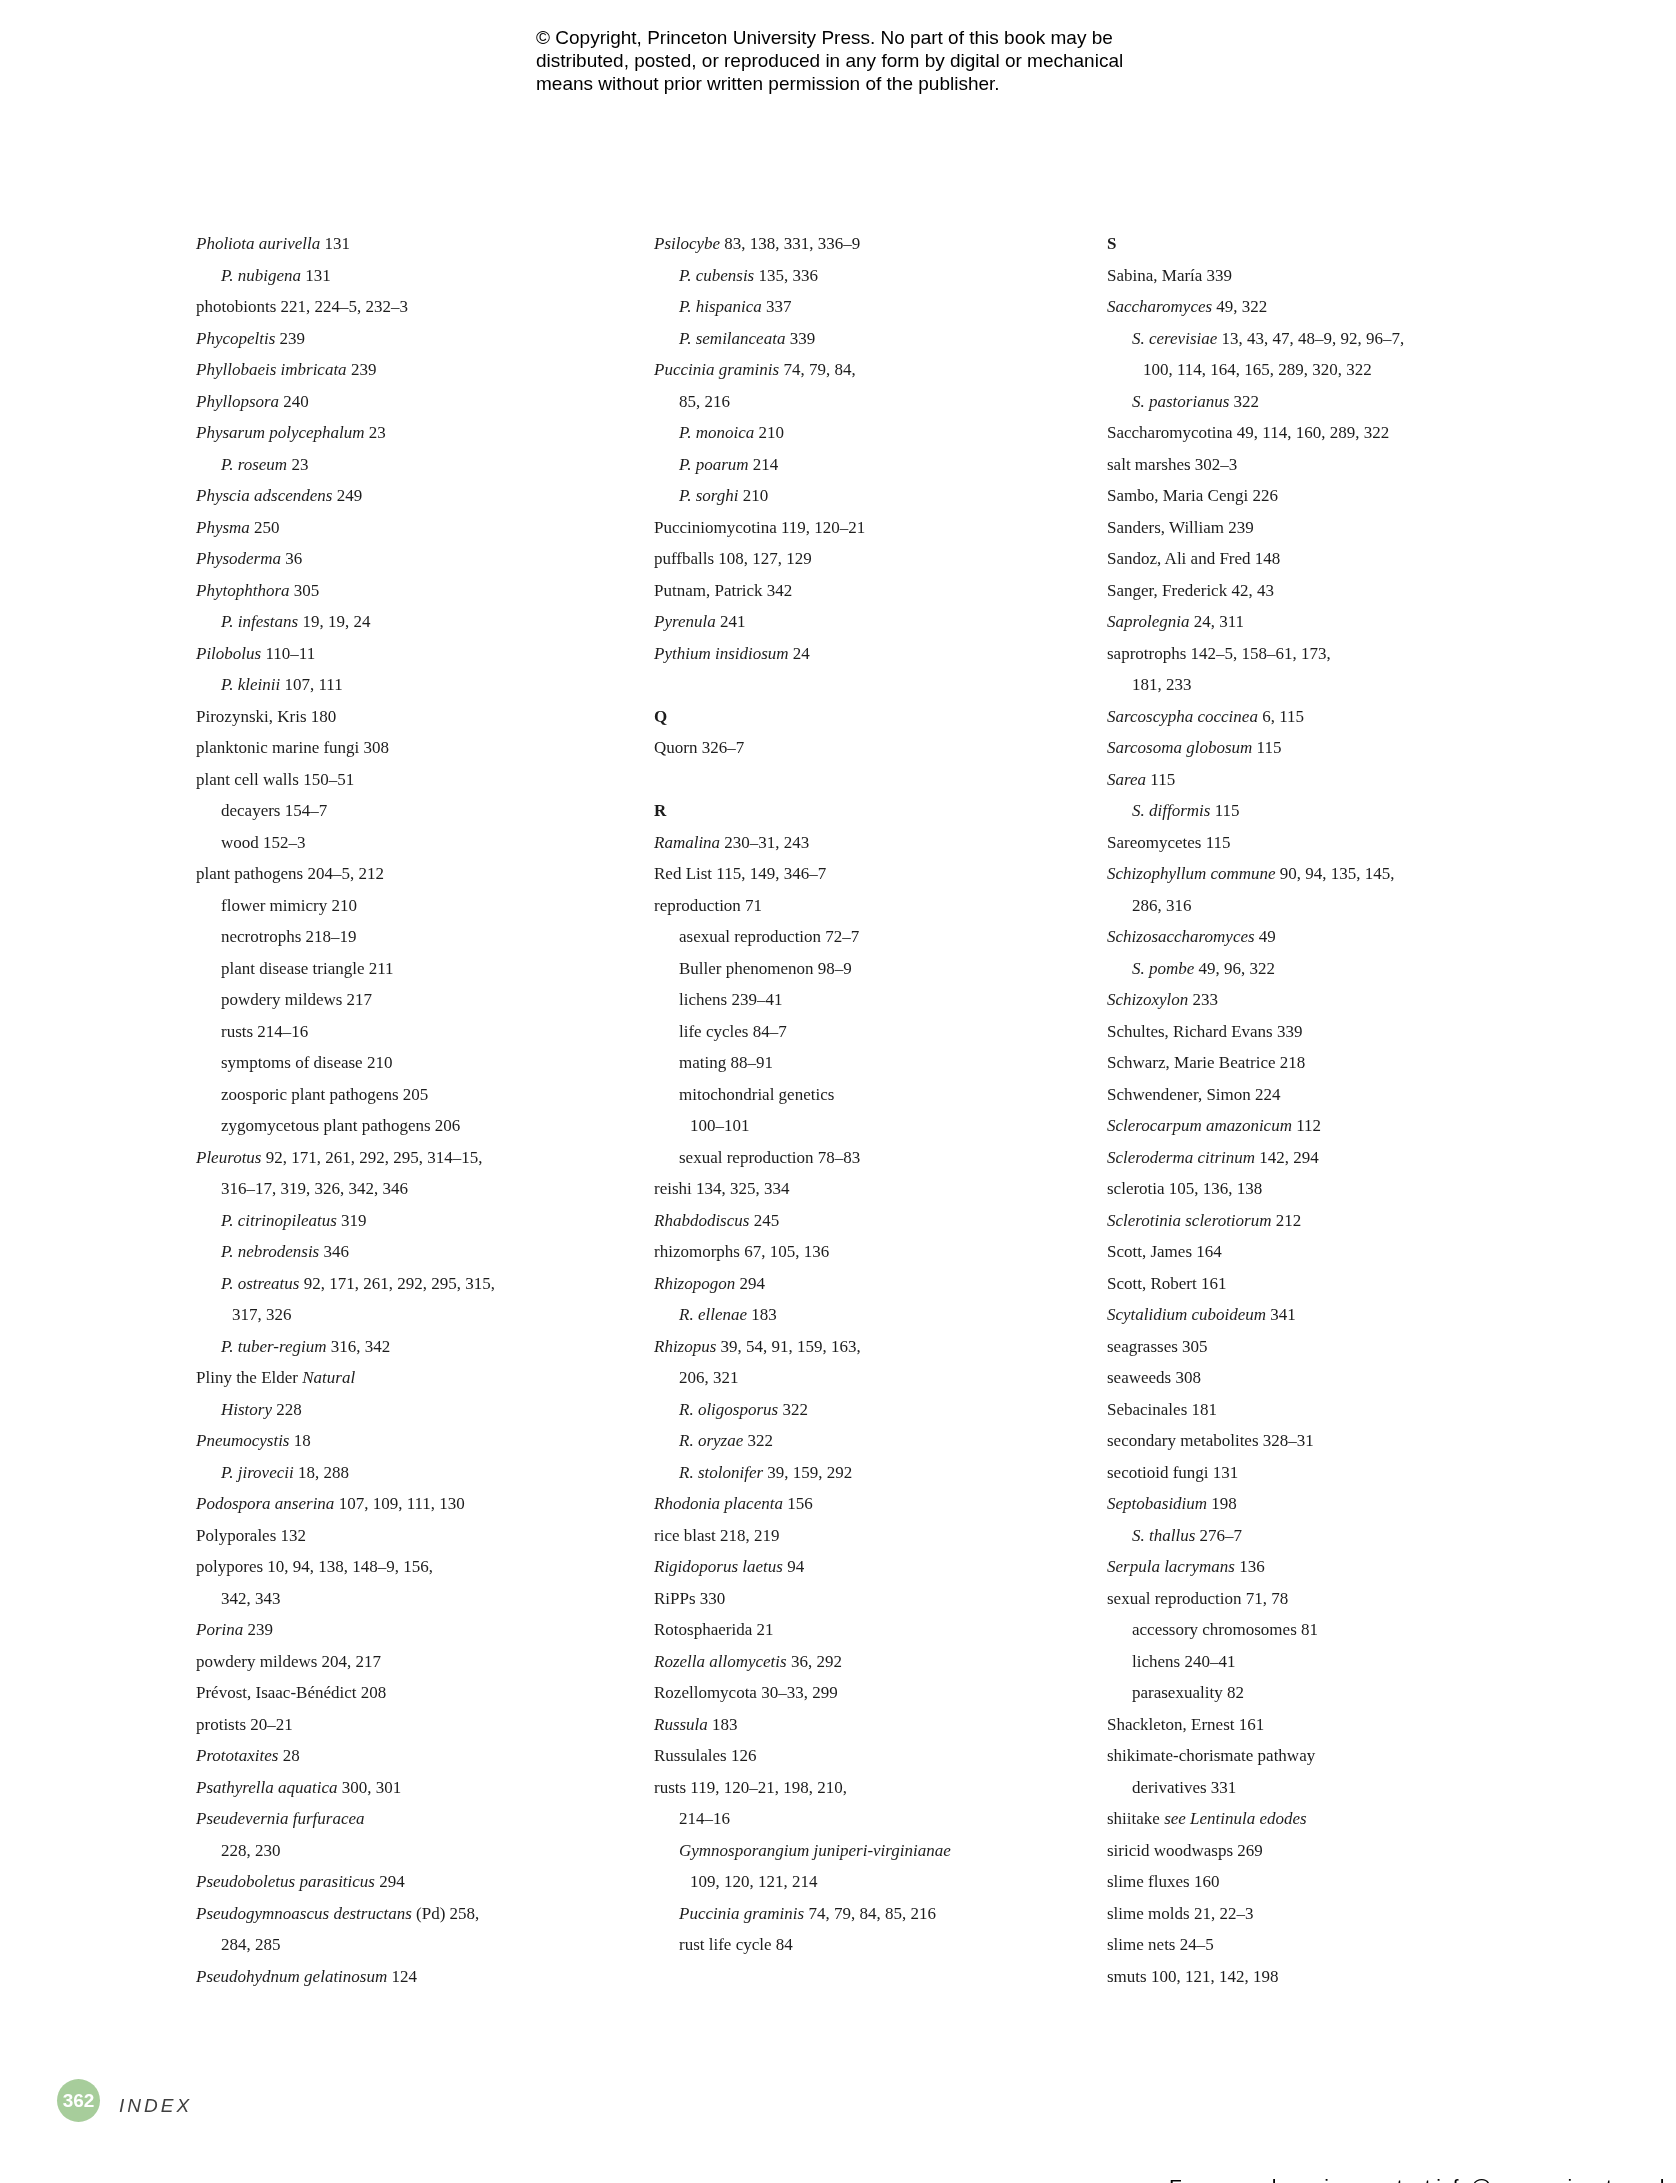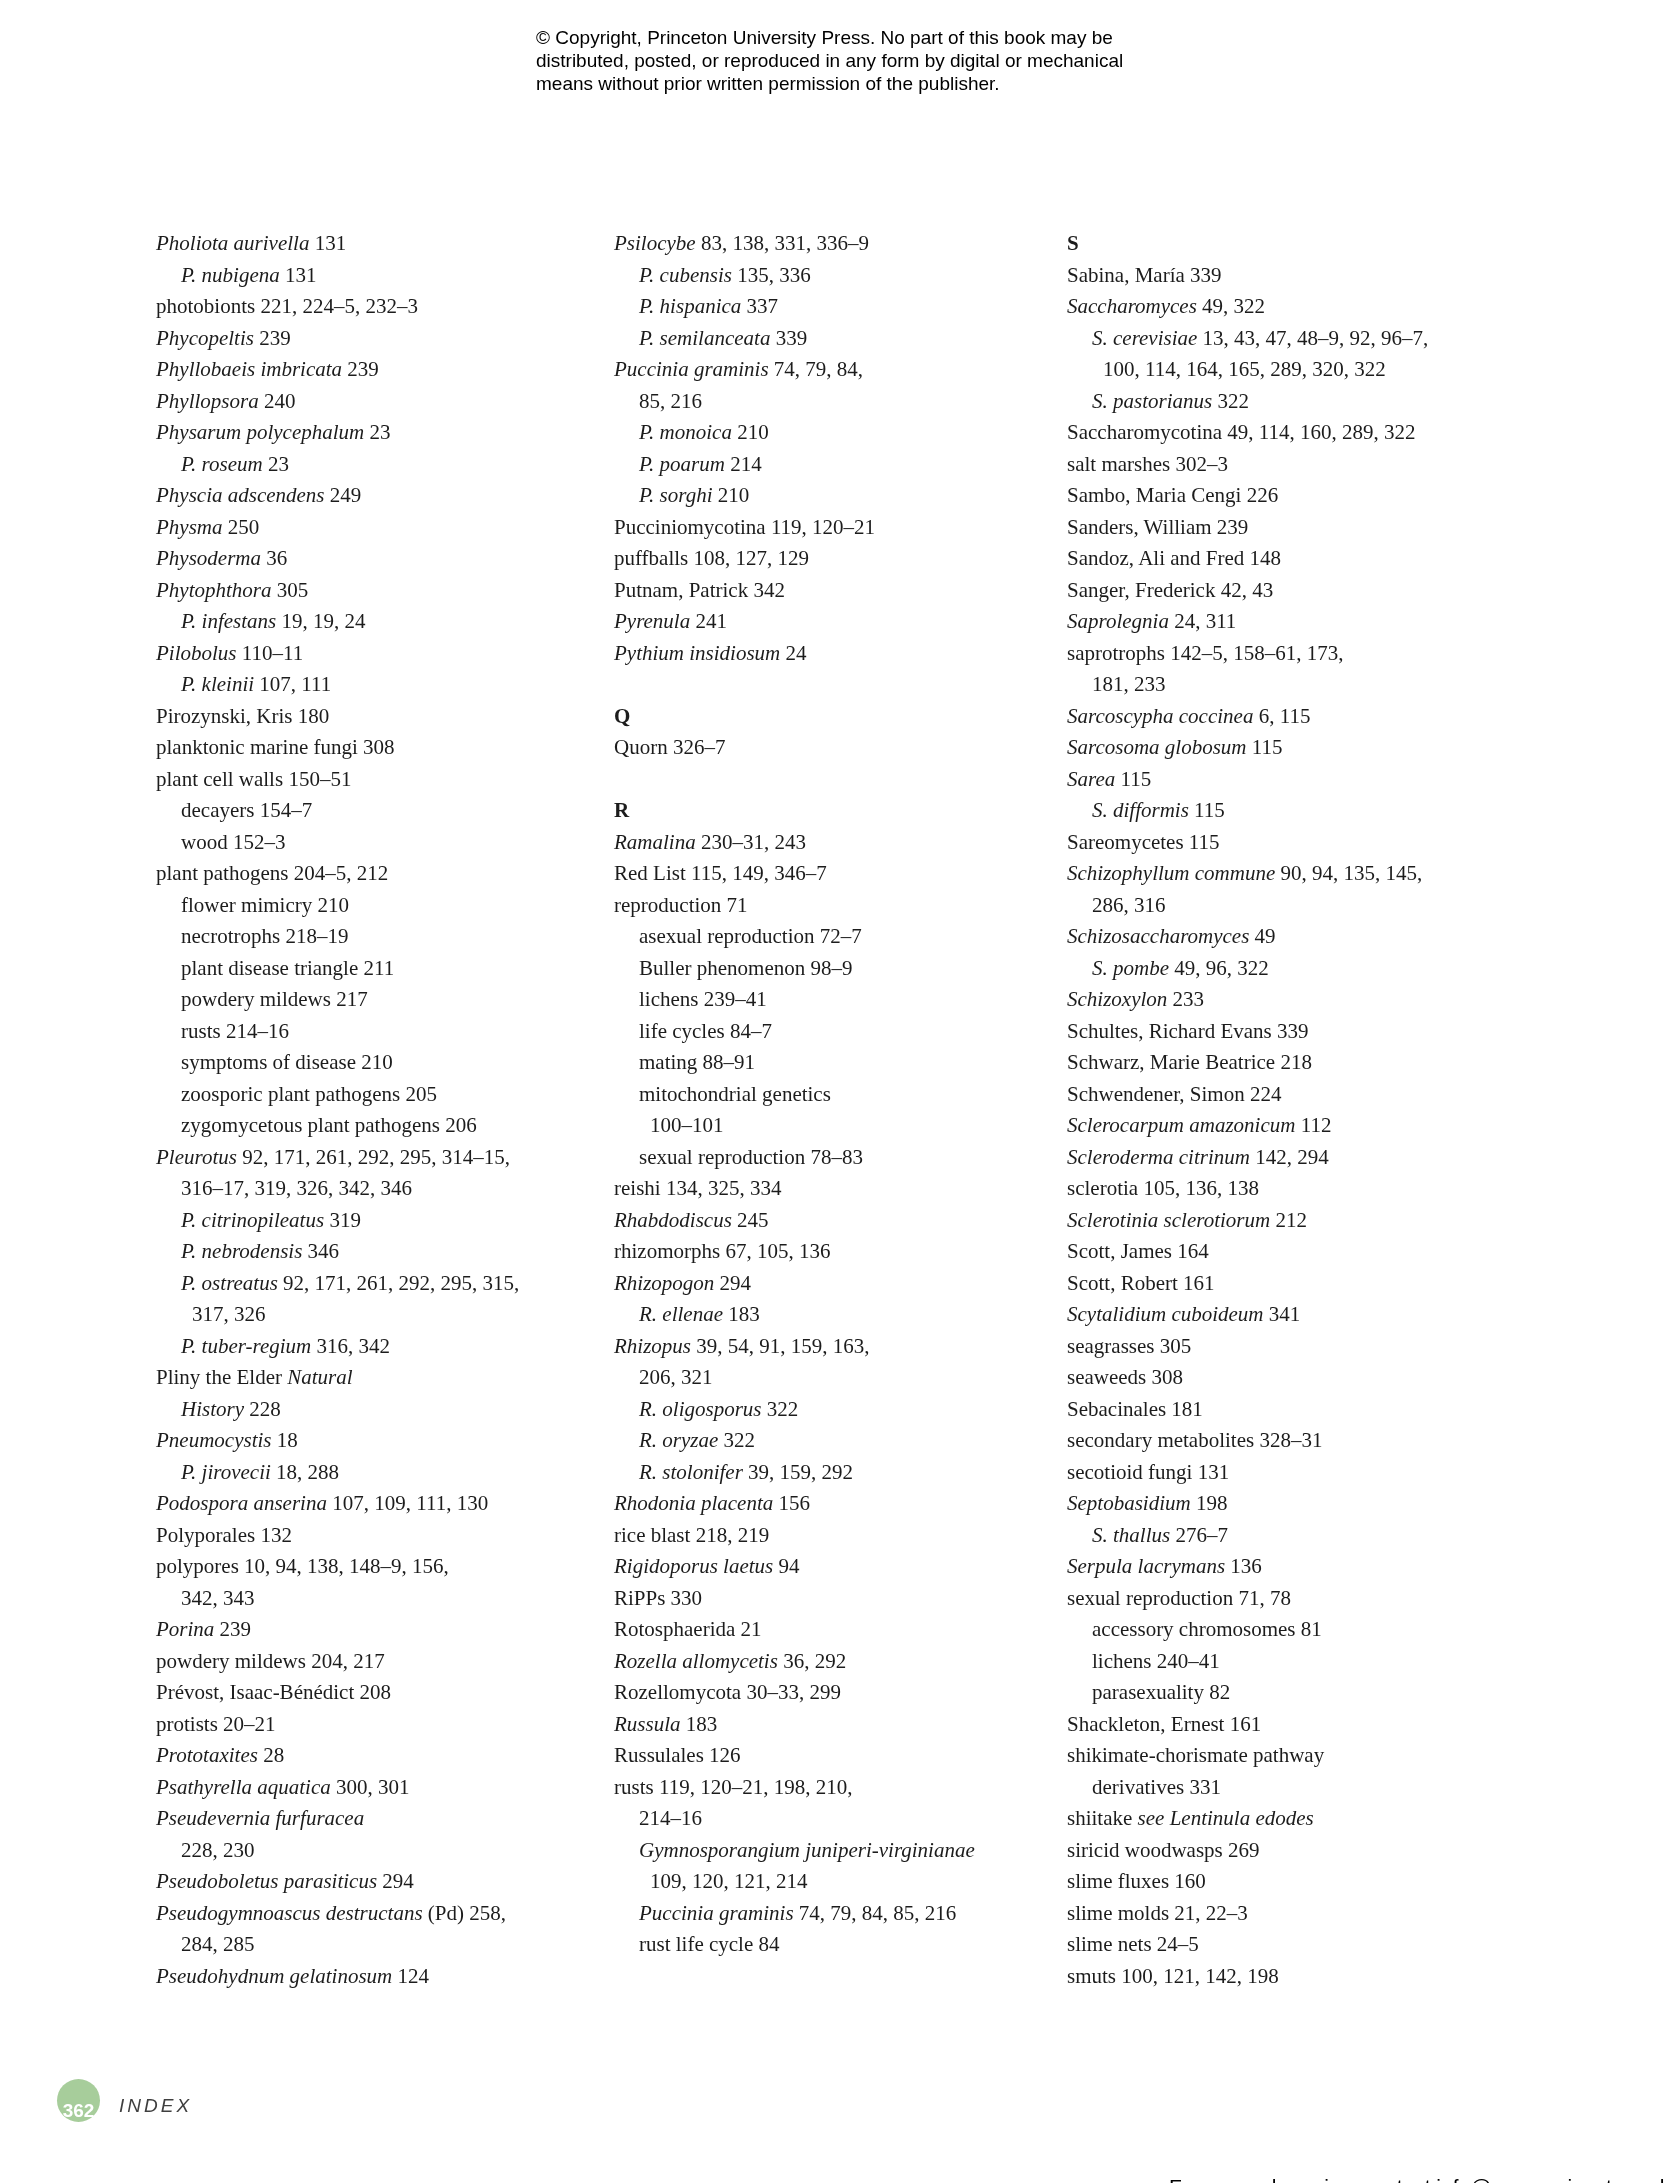--- a/index.html
+++ b/index.html
@@ -11,22 +11,23 @@
     color:#1c1c1c;
     overflow:hidden;
   }
   .copyright{
     position:absolute;left:500px;top:26px;
     font-family:"Liberation Sans",sans-serif;
     font-size:19px;line-height:23px;color:#000000;margin-left:36px;
   }
   .col{
     position:absolute;top:228px;width:475px;
-    font-size:21px;line-height:31.5px;
+    font-size:17px;line-height:31.5px;
     white-space:nowrap;
+    margin-left:40px;
   }
   .col1{left:156px}
   .col2{left:614px}
   .col3{left:1067px}
   .line{height:31.5px}
   .ind1{padding-left:25px}
   .ind2{padding-left:36px}
   .head{font-weight:700}
   .it{font-style:italic}
   .badge{
@@ -230,21 +231,21 @@
         <div class="line"><span>shiitake </span><span class="it">see Lentinula edodes</span></div>
         <div class="line"><span>siricid woodwasps 269</span></div>
         <div class="line"><span>slime fluxes 160</span></div>
         <div class="line"><span>slime molds 21, 22–3</span></div>
         <div class="line"><span>slime nets 24–5</span></div>
         <div class="line"><span>smuts 100, 121, 142, 198</span></div>
       </section>
   </main>
 
   <footer>
-    <div class="badge" style="background: rgb(167, 205, 155); align-items: flex-end;">
+    <div class="badge" style="background: rgb(167, 205, 155);">
       <span>362</span>
     </div>
     <div class="section-label">INDEX</div>
     <div class="contact">For general queries, contact info@press.princeton.edu</div>
   </footer>
 
 </div>
 
 
 </body></html>

